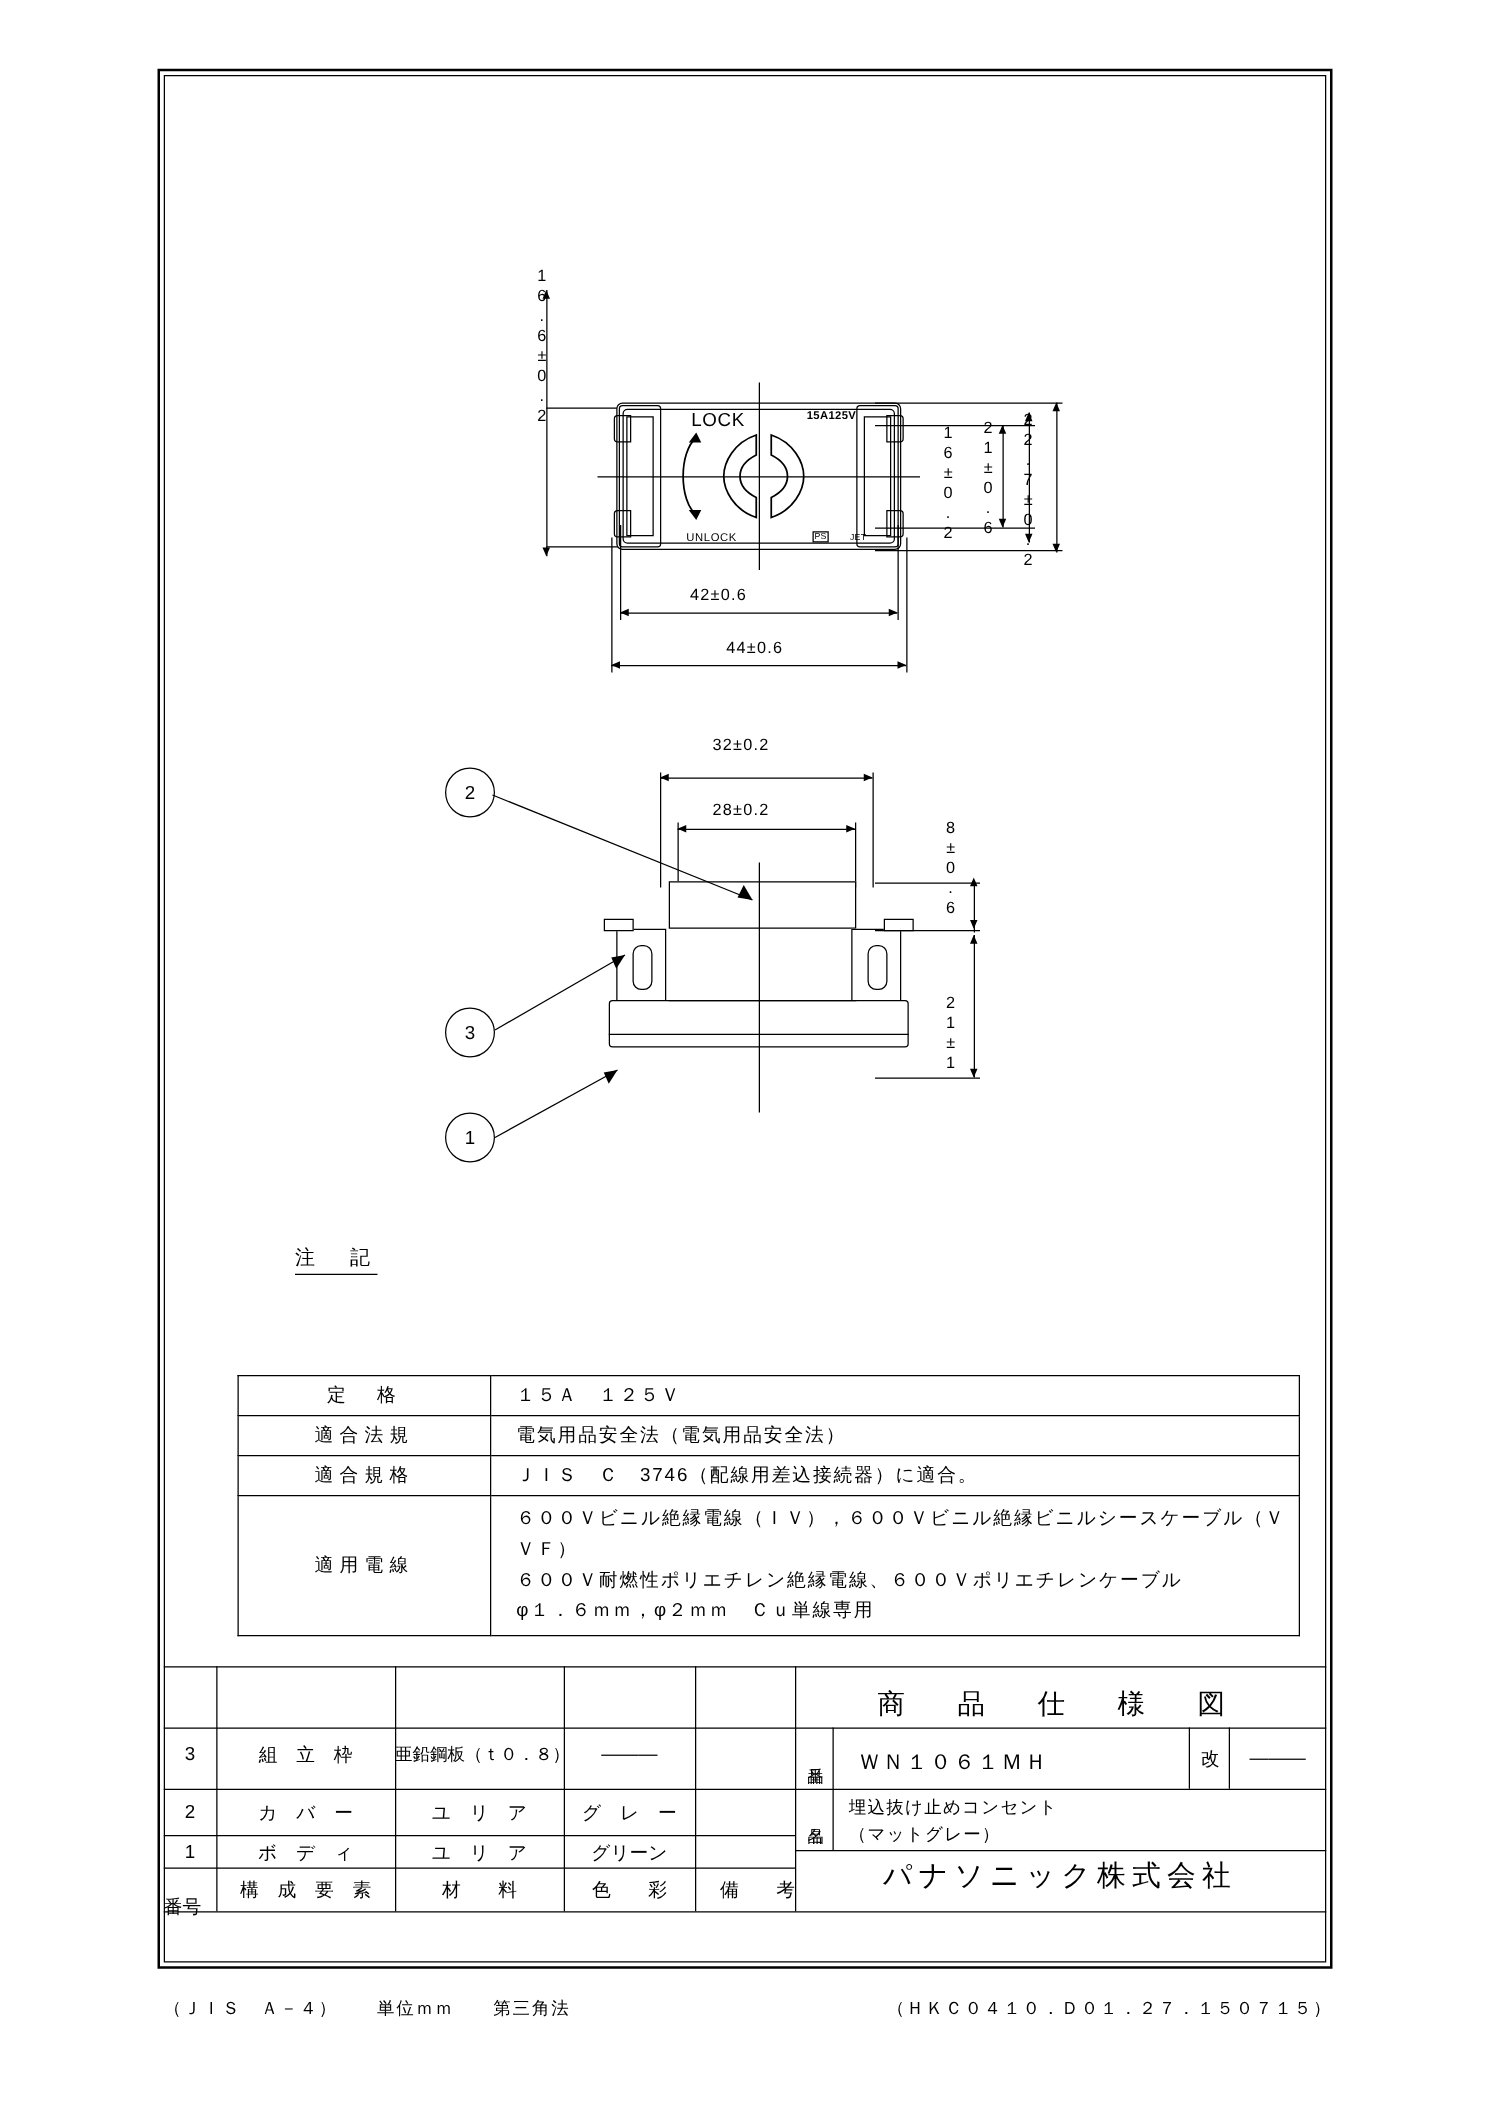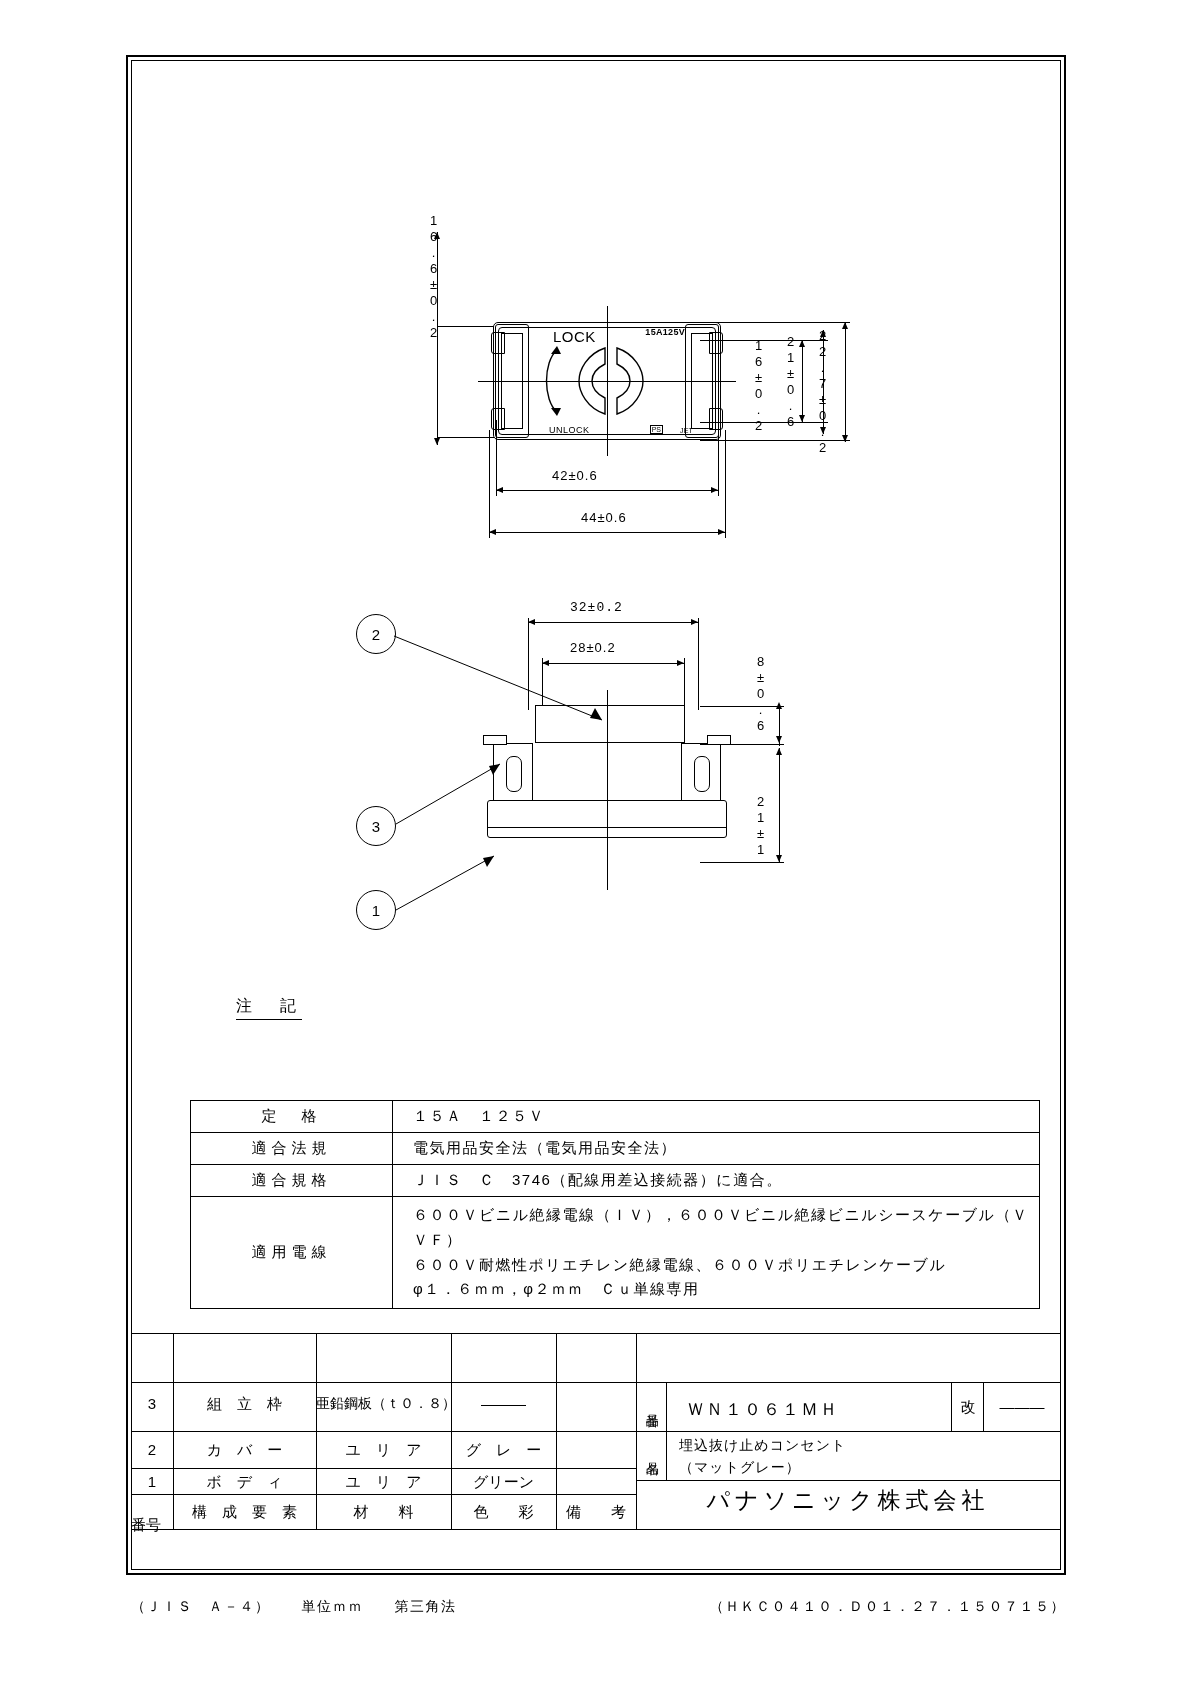--- a/index.html
+++ b/index.html
@@ -370,21 +370,21 @@
     <div class="lbl" style="left:552px; top:510px;margin-left:29px;">44±0.6</div>
     <div class="dimline" style="left:489px; top:532px; width:236px;"></div>
     <div class="arrow-l" style="left:489px; top:529px;"></div>
     <div class="arrow-r" style="left:718px; top:529px;"></div>
     <div class="ext" style="left:489px; top:430px; height:108px;"></div>
     <div class="ext" style="left:725px; top:430px; height:108px;"></div>
   </div>
 
   <div>
 
-    <div class="lbl" style="left:570px; top:600px;font-family:Liberation Mono, monospace;">32±0.2</div>
+    <div class="lbl" style="left:570px; top:588px;">32±0.2</div>
     <div class="dimline" style="left:528px; top:622px; width:170px;"></div>
     <div class="arrow-l" style="left:528px; top:619px;"></div>
     <div class="arrow-r" style="left:691px; top:619px;"></div>
     <div class="ext" style="left:528px; top:618px; height:92px;"></div>
     <div class="ext" style="left:698px; top:618px; height:92px;"></div>
 
     <div class="lbl" style="left:570px; top:640px;">28±0.2</div>
     <div class="dimline" style="left:542px; top:663px; width:142px;"></div>
     <div class="arrow-l" style="left:542px; top:660px;"></div>
     <div class="arrow-r" style="left:677px; top:660px;"></div>
@@ -502,33 +502,34 @@
 
     <div class="tb-text" style="left:0; top:140px; width:42px; text-align:center;">1</div>
     <div class="tb-text" style="left:42px; top:140px; width:143px; text-align:center;">ボ　デ　ィ</div>
     <div class="tb-text" style="left:185px; top:140px; width:135px; text-align:center;">ユ　リ　ア</div>
     <div class="tb-text" style="left:320px; top:140px; width:105px; text-align:center;">グリーン</div>
 
     <div class="tb-text" style="left:0; top:170px; width:42px; margin-top:13px;">番号</div>
     <div class="tb-text" style="left:42px; top:170px; width:143px; text-align:center;">構　成　要　素</div>
     <div class="tb-text" style="left:185px; top:170px; width:135px; text-align:center;">材　　料</div>
     <div class="tb-text" style="left:320px; top:170px; width:105px; text-align:center;">色　　彩</div>
-    <div class="tb-text" style="left:425px; top:170px; width:80px; text-align:center;">備　　考</div>
+    <div class="tb-text" style="left:425px; top:170px; width:80px; text-align:right;">備　　考</div>
 
     <div class="tb-text" style="left:508px; top:58px; width:26px; text-align:center; font-size:13px; line-height:1.35;">
       <span style="writing-mode:vertical-rl; text-orientation:upright; display:inline-block;">品番</span>
     </div>
     <div class="tb-text" style="left:556px; top:65px; font-size:17px; letter-spacing:2px;">ＷＮ１０６１ＭＨ</div>
     <div class="tb-text" style="left:822px; top:65px; width:30px; text-align:center;">改</div>
     <div class="tb-text" style="left:856px; top:65px; width:70px; text-align:center;">———</div>
 
     <div class="tb-text" style="left:508px; top:107px; width:26px; text-align:center; font-size:13px;">
       <span style="writing-mode:vertical-rl; text-orientation:upright; display:inline-block;">品名</span>
     </div>
     <div class="tb-text" style="left:548px; top:104px; font-size:14px; letter-spacing:1px;">埋込抜け止めコンセント</div>
     <div class="tb-text" style="left:548px; top:126px; font-size:14px; letter-spacing:1px;">（マットグレー）</div>
   </div>
 
+  <div class="title-main">商　品　仕　様　図</div>
   <div class="company">パナソニック株式会社</div>
 
   <div class="foot-left">（ＪＩＳ　Ａ－４）　　単位ｍｍ　　第三角法</div>
   <div class="foot-right">（ＨＫＣ０４１０．Ｄ０１．２７．１５０７１５）</div>
 </div>
 
 </body></html>

